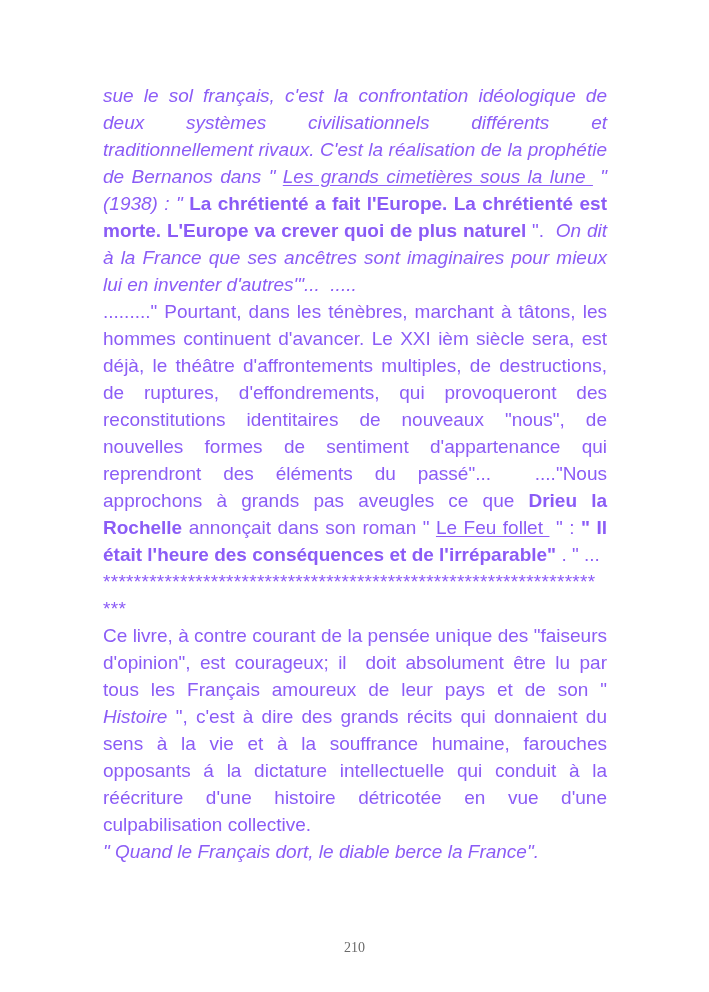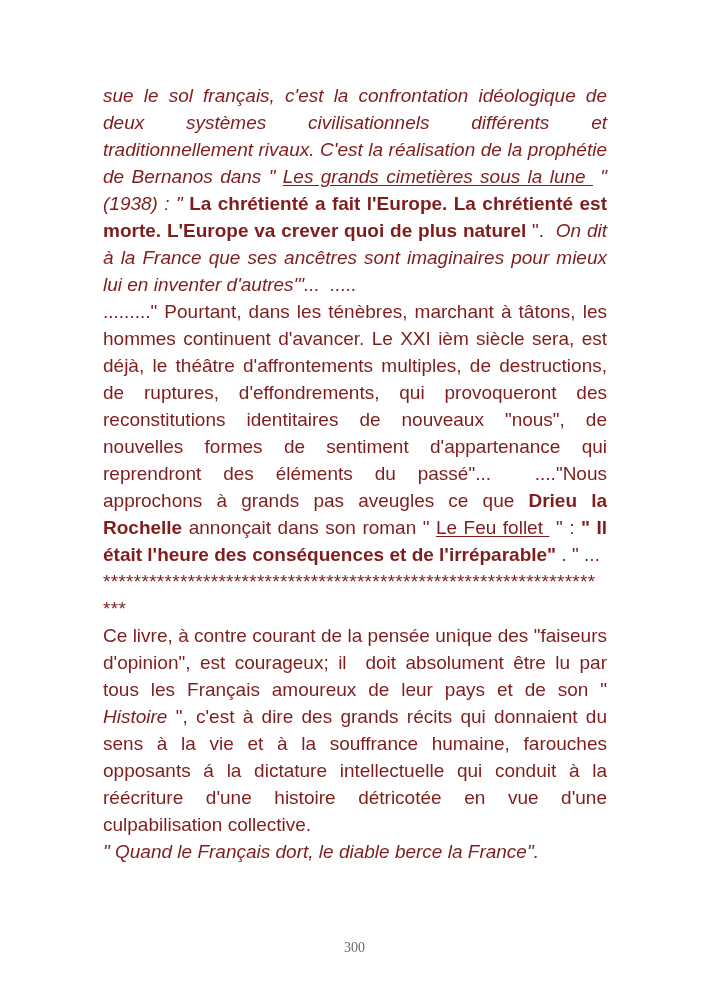--- a/index.html
+++ b/index.html
@@ -10,21 +10,21 @@
     font-family: "Liberation Sans", sans-serif;
     overflow: hidden;
   }
   .text-block {
     position: absolute;
     left: 103px;
     top: 82px;
     width: 504px;
     font-size: 19px;
     line-height: 27px;
-    color: #7f1d1d;
+    color: #8b5cf6;
     text-align: justify;
   }
   .text-block p { margin: 0; }
   .i { font-style: italic; }
   .b { font-weight: bold; }
   .u { text-decoration: underline; text-underline-offset: 2px; }
   .sep-line { white-space: nowrap; letter-spacing: 0.3px; }
   .page-num-wrap {
     position: absolute;
     left: 0; right: 0;
@@ -51,16 +51,16 @@
     <p><span class="sep-line">****************************************************************</span><br><span class="sep-line">***</span></p>
 
     <p><span>Ce livre, à contre courant de la pensée unique des "faiseurs d'opinion", est courageux; il&nbsp; doit absolument être lu par tous les Français amoureux de leur pays et de son " </span><span class="i">Histoire</span><span> ", c'est à dire des grands récits qui donnaient du sens à la vie et à la souffrance humaine, farouches opposants á la dictature intellectuelle qui conduit à la réécriture d'une histoire détricotée en vue d'une culpabilisation collective.</span></p>
 
     <p><span class="i">" Quand le Français dort, le diable berce la France".</span></p>
 
 
   </main>
 
   <footer class="page-num-wrap">
-    <span class="page-num">300</span>
+    <span class="page-num">210</span>
   </footer>
 
 </div>
 
 </body></html>

